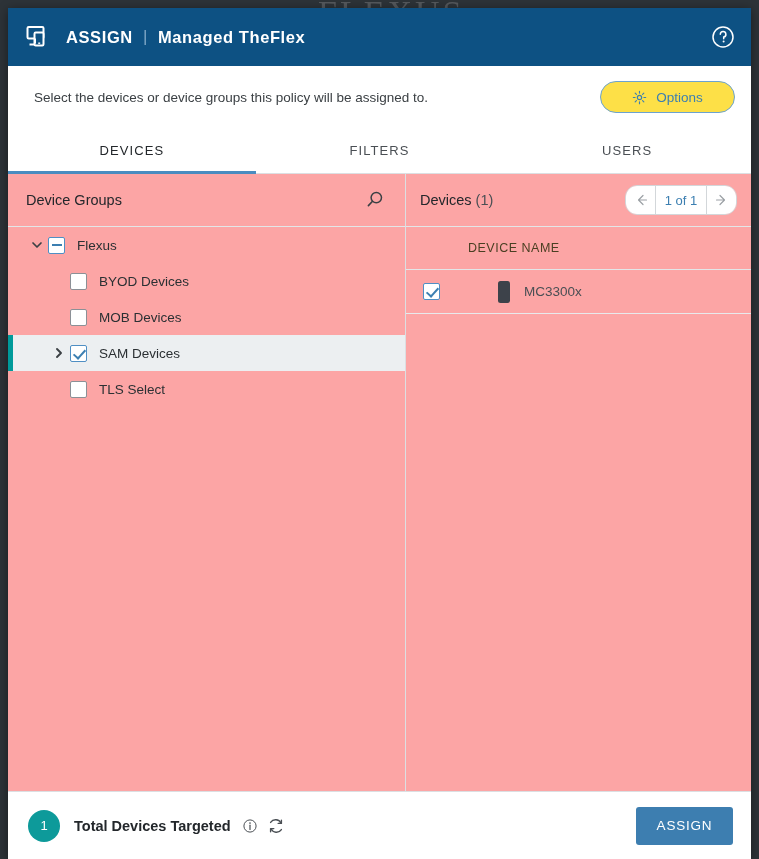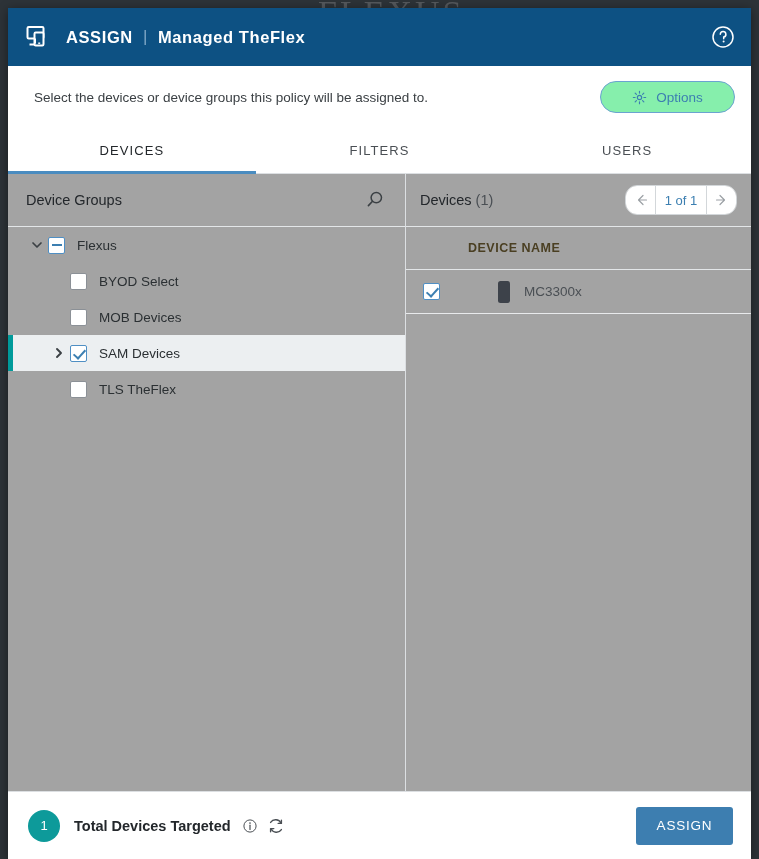--- a/index.html
+++ b/index.html
@@ -98,21 +98,21 @@
   #subheader-text {
     font-size: 13.5px;
     color: #3b4044;
   }
   #subheader .sh-spacer { flex: 1 1 auto; }
   #options-btn {
     height: 32px;
     min-width: 135px;
     border: 1px solid #6ba3d0;
     border-radius: 16px;
-    background: #86efac;
+    background: #fde047;
     color: #3c7fb1;
     font-size: 13.5px;
     font-family: "Liberation Sans", sans-serif;
     display: flex;
     align-items: center;
     justify-content: center;
     gap: 9px;
     padding: 0 18px;
     cursor: pointer;
   }
@@ -145,21 +145,21 @@
     left: 0; right: 0; bottom: -1px;
     height: 3px;
     background: #4a8cc0;
   }
 
   
   #panels {
     flex: 1 1 auto;
     display: flex;
     min-height: 0;
-    background: #a3a3a3;
+    background: #fca5a5;
   }
 
   
   #left-panel {
     width: 398px;
     flex: 0 0 398px;
     border-right: 1px solid #dcdfe2;
     display: flex;
     flex-direction: column;
     min-height: 0;
@@ -301,21 +301,21 @@
     height: 44px;
     flex: 0 0 44px;
     border-top: 1px solid #e3e6e8;
     border-bottom: 1px solid #e3e6e8;
     display: flex;
     align-items: center;
     padding-left: 62px;
   }
   #table-head .th {
     font-size: 12.5px;
-    font-weight: bold;
+    font-weight: normal;
     letter-spacing: .5px;
     color: #4a3f22;
   }
   #table-body { flex: 1 1 auto; overflow: hidden; }
   .dev-row {
     height: 44px;
     display: flex;
     align-items: center;
     border-bottom: 1px solid #e8eaec;
     padding-left: 17px;
@@ -488,21 +488,21 @@
                 <path d="M2 4l4 4 4-4" fill="none" stroke="#3b4044" stroke-width="1.7" stroke-linecap="round" stroke-linejoin="round"></path>
               </svg>
           </span>
           <span class="cbox indeterminate"></span>
           <span class="tlabel">Flexus</span>
         </div>
 
         <div class="tree-row lvl2">
           <span class="indent"></span>
           <span class="cbox unchecked"></span>
-          <span class="tlabel">BYOD Select</span>
+          <span class="tlabel">BYOD Devices</span>
         </div>
 
         <div class="tree-row lvl2">
           <span class="indent"></span>
           <span class="cbox unchecked"></span>
           <span class="tlabel">MOB Devices</span>
         </div>
 
         <div class="tree-row lvl2 selected">
           <span class="twisty">
@@ -510,21 +510,21 @@
                 <path d="M4 2l4 4-4 4" fill="none" stroke="#3b4044" stroke-width="1.9" stroke-linecap="round" stroke-linejoin="round"></path>
               </svg>
           </span>
           <span class="cbox checked"></span>
           <span class="tlabel">SAM Devices</span>
         </div>
 
         <div class="tree-row lvl2">
           <span class="indent"></span>
           <span class="cbox unchecked"></span>
-          <span class="tlabel">TLS TheFlex</span>
+          <span class="tlabel">TLS Select</span>
         </div>
 
       </div>
     </div>
 
     <div id="right-panel">
       <div id="right-head">
         <div id="right-head-title">Devices</div>
         <div id="right-head-count">(1)</div>
         <div class="rh-spacer"></div>

